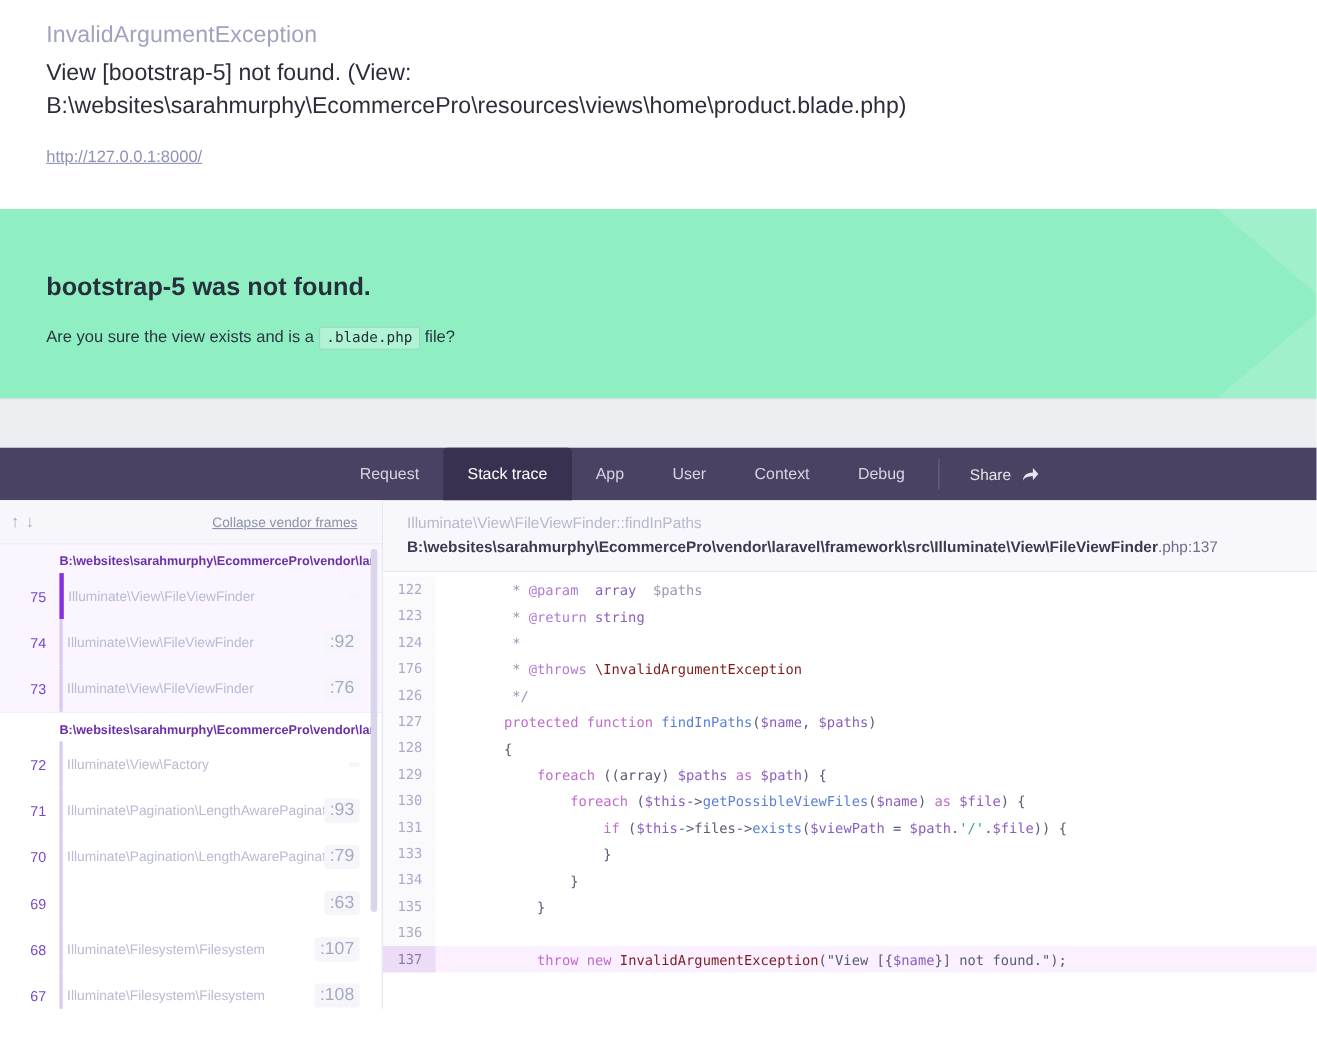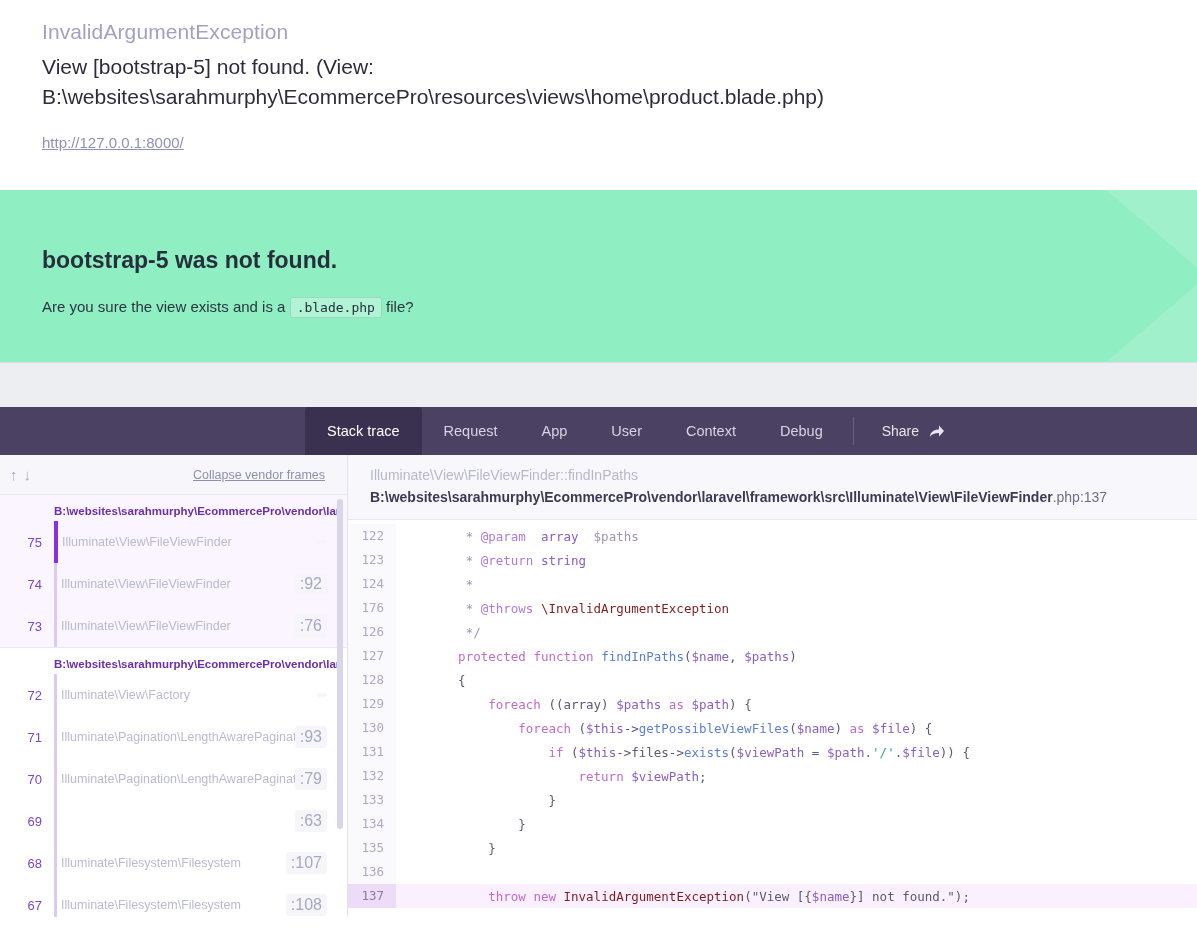--- a/index.html
+++ b/index.html
@@ -258,22 +258,22 @@
   <div class="solution-body">
     <span>Are you sure the view exists and is a</span>
     <span class="inline-code">.blade.php</span>
     <span>file?</span>
   </div>
 </div>
 
 <div class="gap-strip"></div>
 
 <div class="navbar">
+  <div class="tab">Request</div>
   <div class="tab active">Stack trace</div>
-  <div class="tab">Request</div>
   <div class="tab">App</div>
   <div class="tab">User</div>
   <div class="tab">Context</div>
   <div class="tab">Debug</div>
   <div class="nav-divider"></div>
   <div class="share-tab">
     <span>Share</span>
     <span class="share-icon">
       <svg width="16" height="14" viewBox="0 0 16 14">
           <path d="M1 13c0-5 4-7.5 9-7.5V1.5L15 7l-5 5.5V9C5.5 9 2.5 10 1 13z" fill="#e8e6f2"></path>
@@ -403,24 +403,20 @@
         </div>
         <div class="code-line">
           <span class="ln">130</span>
           <span class="src">            <span class="tok-kw">foreach</span> (<span class="tok-var">$this</span>-&gt;<span class="tok-fn">getPossibleViewFiles</span>(<span class="tok-var">$name</span>) <span class="tok-kw">as</span> <span class="tok-var">$file</span>) {</span>
         </div>
         <div class="code-line">
           <span class="ln">131</span>
           <span class="src">                <span class="tok-kw">if</span> (<span class="tok-var">$this</span>-&gt;files-&gt;<span class="tok-fn">exists</span>(<span class="tok-var">$viewPath</span> = <span class="tok-var">$path</span>.<span class="tok-str">'/'</span>.<span class="tok-var">$file</span>)) {</span>
         </div>
         <div class="code-line">
-          <span class="ln">132</span>
-          <span class="src">                    <span class="tok-kw">return</span> <span class="tok-var">$viewPath</span>;</span>
-        </div>
-        <div class="code-line">
           <span class="ln">133</span>
           <span class="src">                }</span>
         </div>
         <div class="code-line">
           <span class="ln">134</span>
           <span class="src">            }</span>
         </div>
         <div class="code-line">
           <span class="ln">135</span>
           <span class="src">        }</span>

